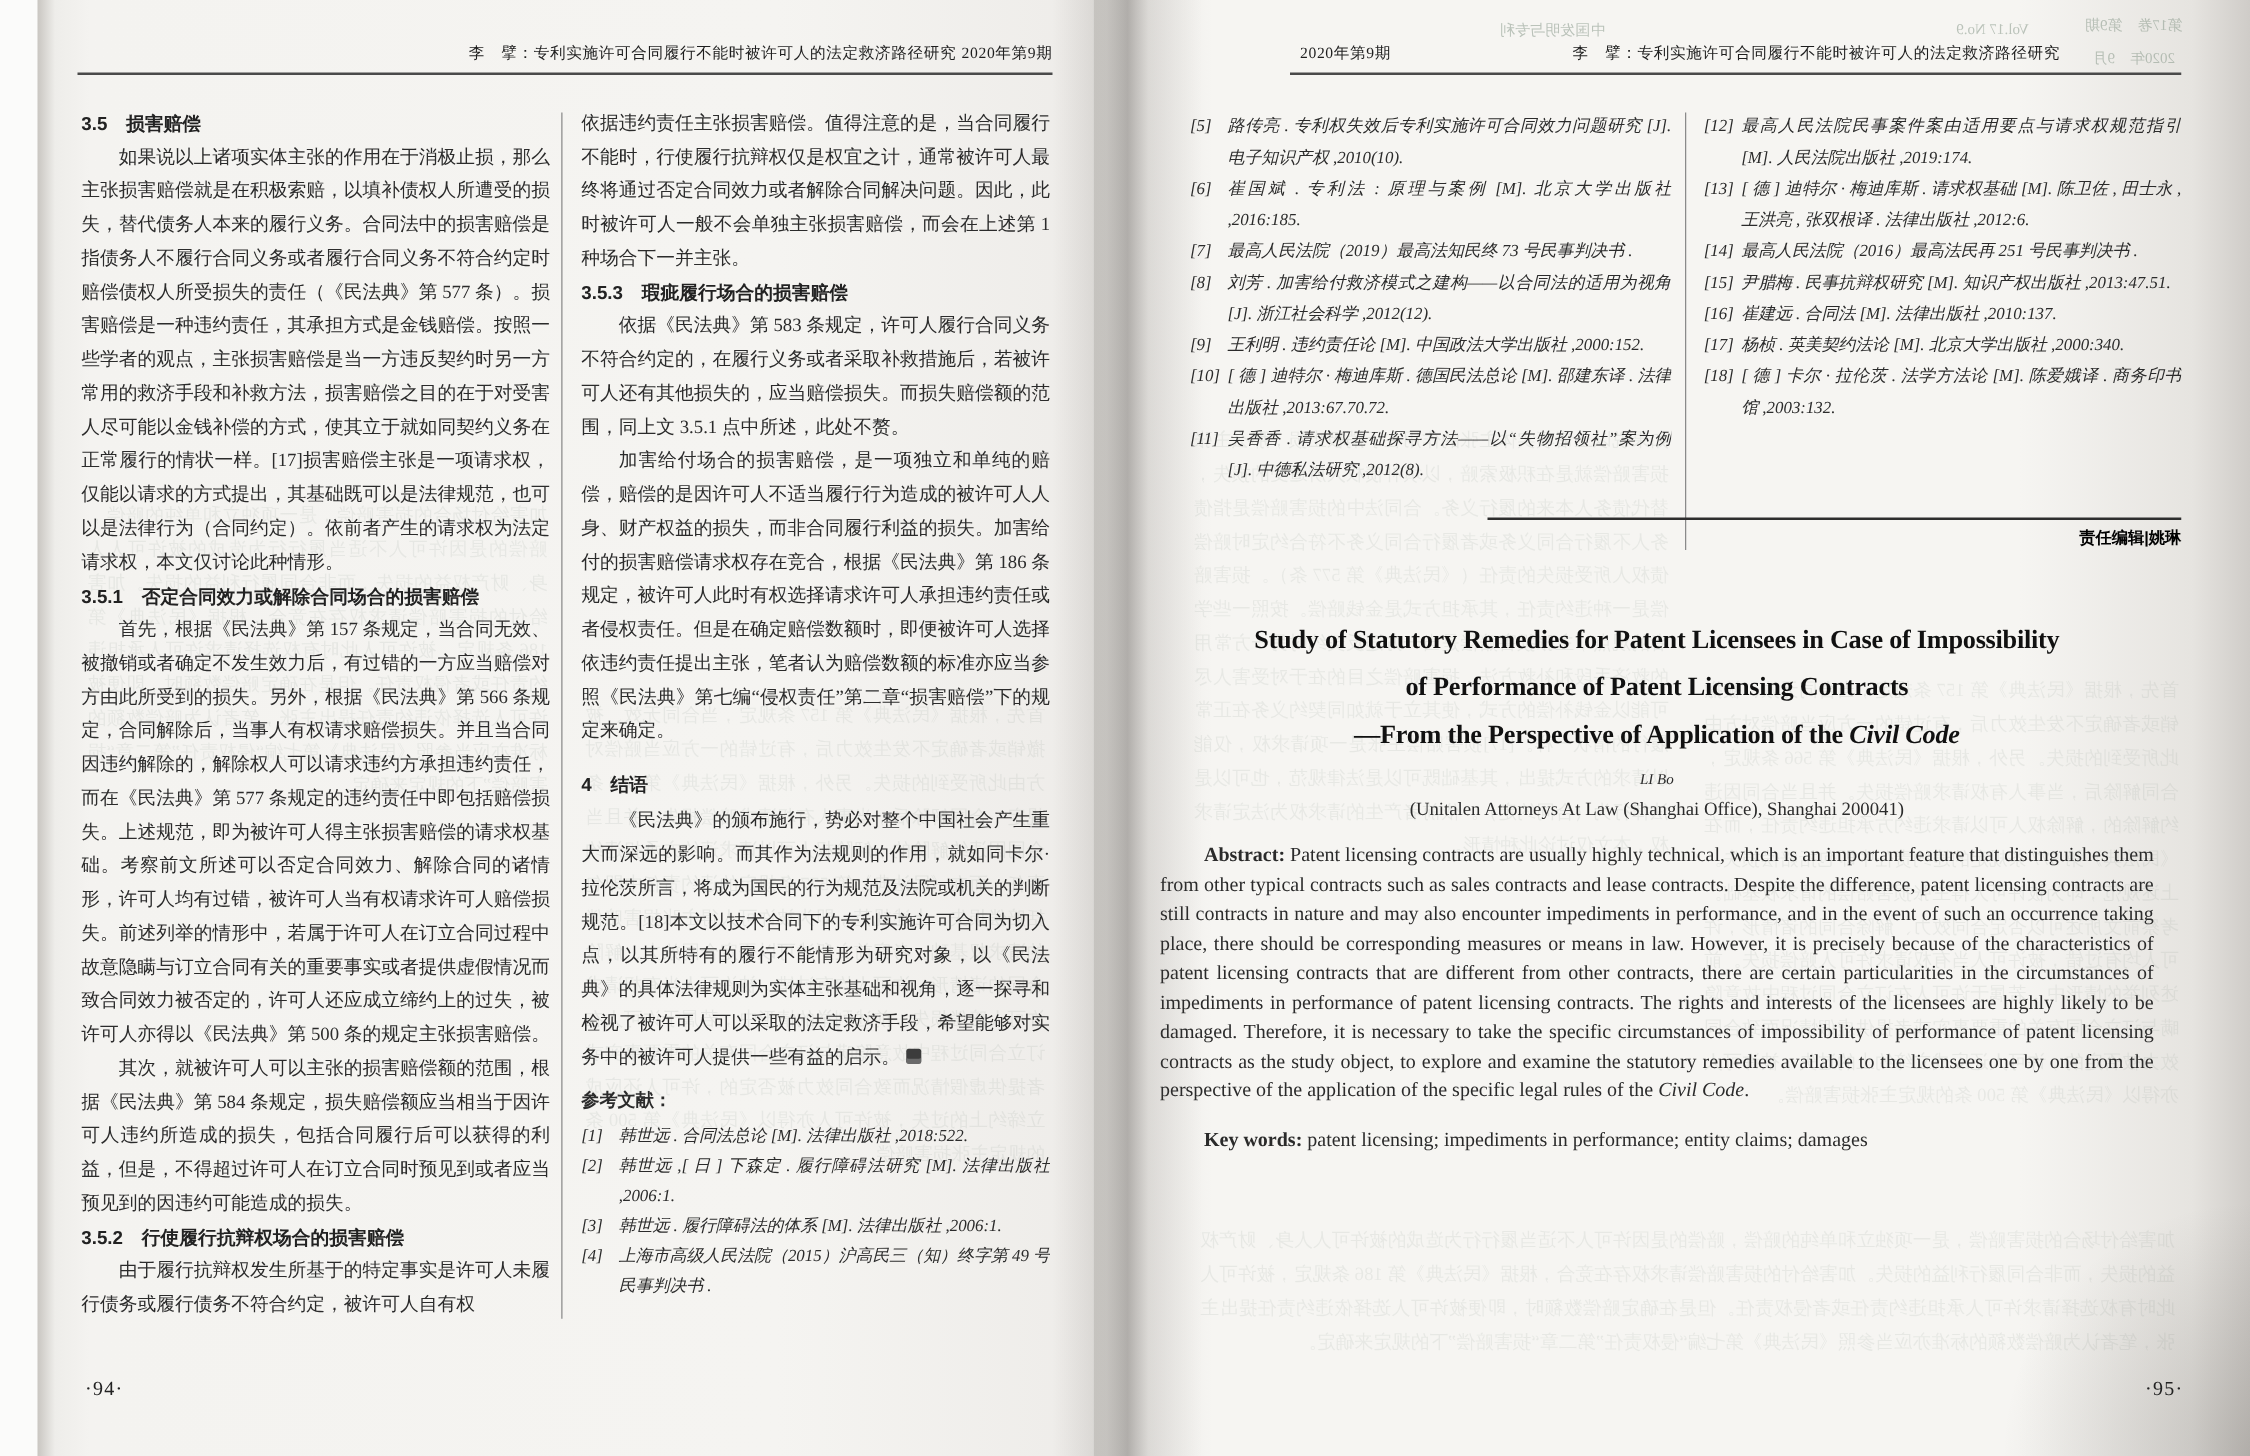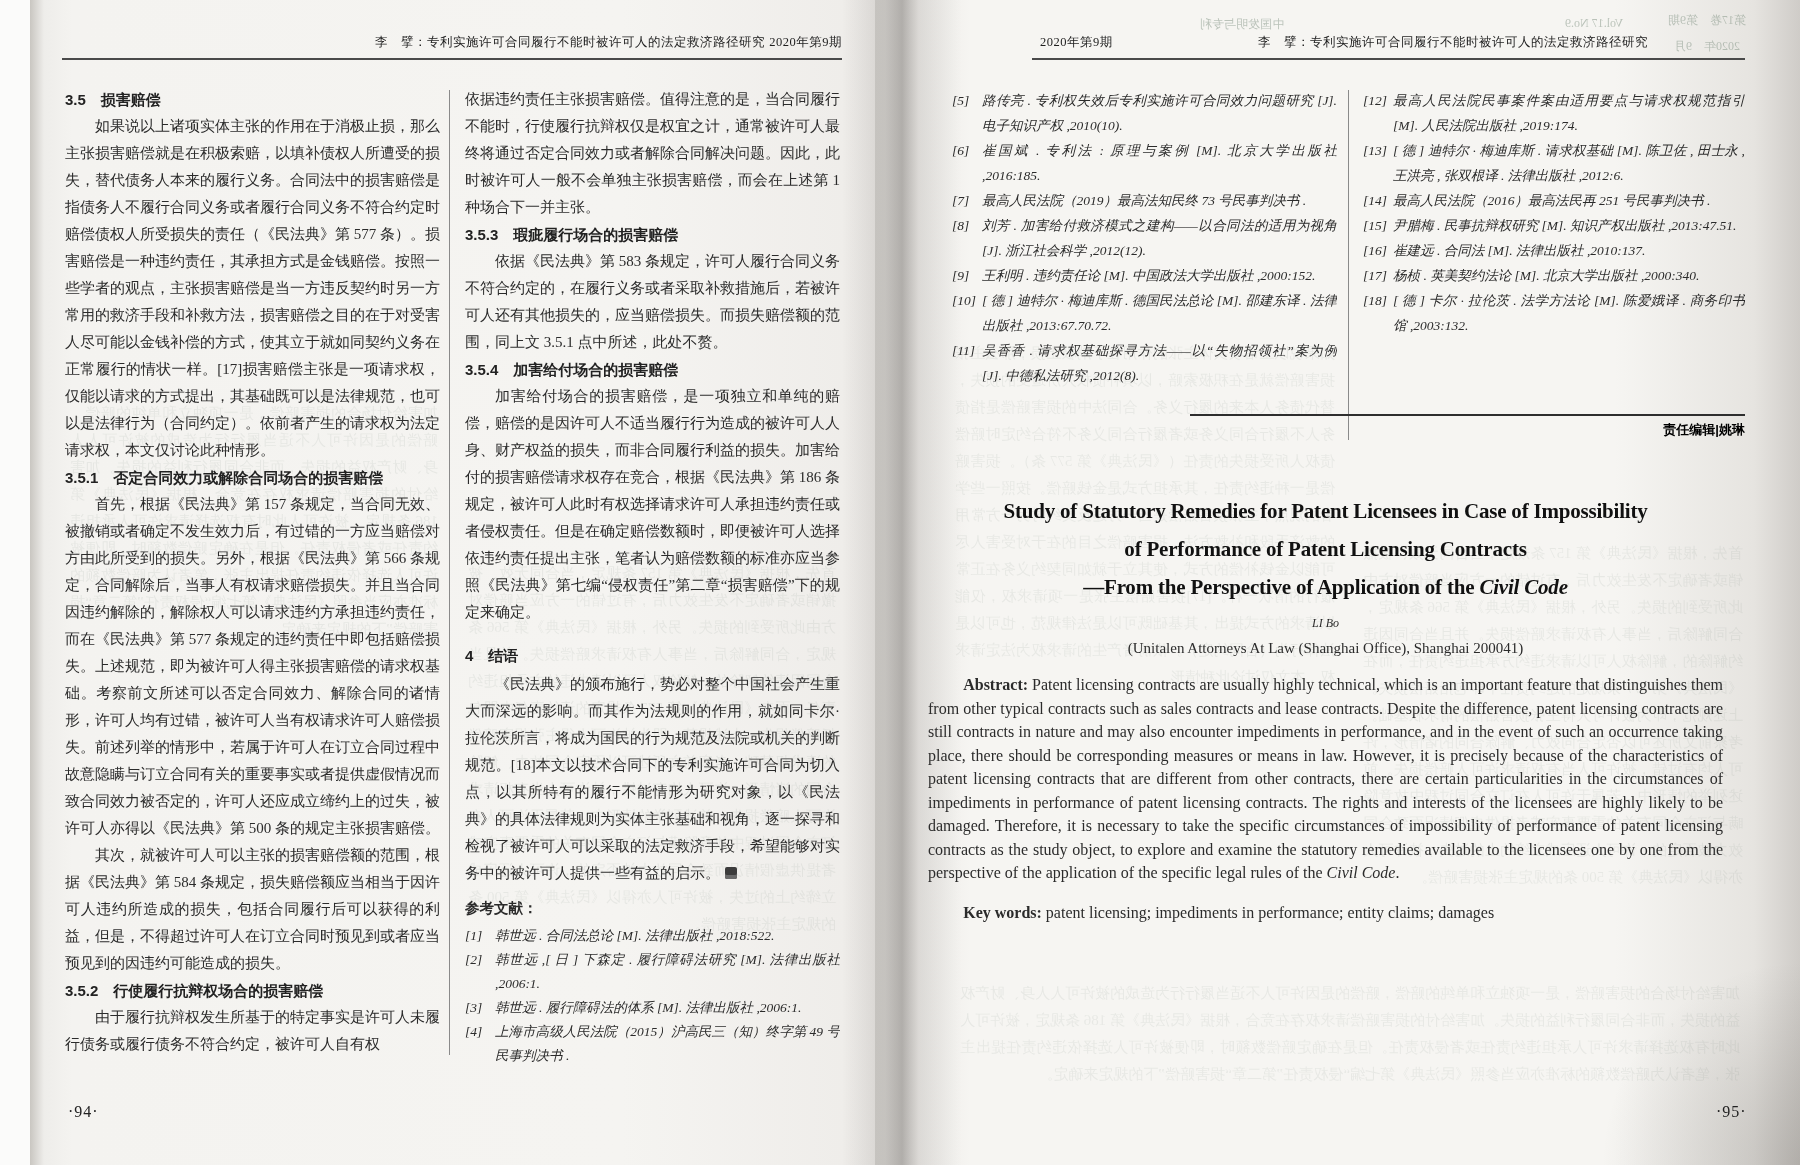--- a/index.html
+++ b/index.html
@@ -81,21 +81,20 @@
     <div class="hsec">3.5.2　行使履行抗辩权场合的损害赔偿</div>
     <p class="para">由于履行抗辩权发生所基于的特定事实是许可人未履行债务或履行债务不符合约定，被许可人自有权</p>
   </div>
 
   <div class="vdiv" style="left:449px;top:90px;height:965px;"></div>
 
   <div class="col" style="left:465px;top:86px;width:375px;height:990px;">
     <p class="para cont">依据违约责任主张损害赔偿。值得注意的是，当合同履行不能时，行使履行抗辩权仅是权宜之计，通常被许可人最终将通过否定合同效力或者解除合同解决问题。因此，此时被许可人一般不会单独主张损害赔偿，而会在上述第 1 种场合下一并主张。</p>
     <div class="hsec">3.5.3　瑕疵履行场合的损害赔偿</div>
     <p class="para">依据《民法典》第 583 条规定，许可人履行合同义务不符合约定的，在履行义务或者采取补救措施后，若被许可人还有其他损失的，应当赔偿损失。而损失赔偿额的范围，同上文 3.5.1 点中所述，此处不赘。</p>
-    <div class="hsec">3.5.4　加害给付场合的损害赔偿</div>
     <p class="para">加害给付场合的损害赔偿，是一项独立和单纯的赔偿，赔偿的是因许可人不适当履行行为造成的被许可人人身、财产权益的损失，而非合同履行利益的损失。加害给付的损害赔偿请求权存在竞合，根据《民法典》第 186 条规定，被许可人此时有权选择请求许可人承担违约责任或者侵权责任。但是在确定赔偿数额时，即便被许可人选择依违约责任提出主张，笔者认为赔偿数额的标准亦应当参照《民法典》第七编“侵权责任”第二章“损害赔偿”下的规定来确定。</p>
     <div class="hsec gap">4　结语</div>
     <p class="para"><span>《民法典》的颁布施行，势必对整个中国社会产生重大而深远的影响。而其作为法规则的作用，就如同卡尔·拉伦茨所言，将成为国民的行为规范及法院或机关的判断规范。[18]本文以技术合同下的专利实施许可合同为切入点，以其所特有的履行不能情形为研究对象，以《民法典》的具体法律规则为实体主张基础和视角，逐一探寻和检视了被许可人可以采取的法定救济手段，希望能够对实务中的被许可人提供一些有益的启示。</span><span class="endmark"></span></p>
     <div class="refs-title">参考文献：</div>
     <div class="ref"><span class="rn">[1]</span><span>韩世远 . 合同法总论 [M]. 法律出版社 ,2018:522.</span></div>
     <div class="ref"><span class="rn">[2]</span><span>韩世远 ,[ 日 ] 下森定 . 履行障碍法研究 [M]. 法律出版社 ,2006:1.</span></div>
     <div class="ref"><span class="rn">[3]</span><span>韩世远 . 履行障碍法的体系 [M]. 法律出版社 ,2006:1.</span></div>
     <div class="ref"><span class="rn">[4]</span><span>上海市高级人民法院（2015）沪高民三（知）终字第 49 号民事判决书 .</span></div>
   </div>
 

